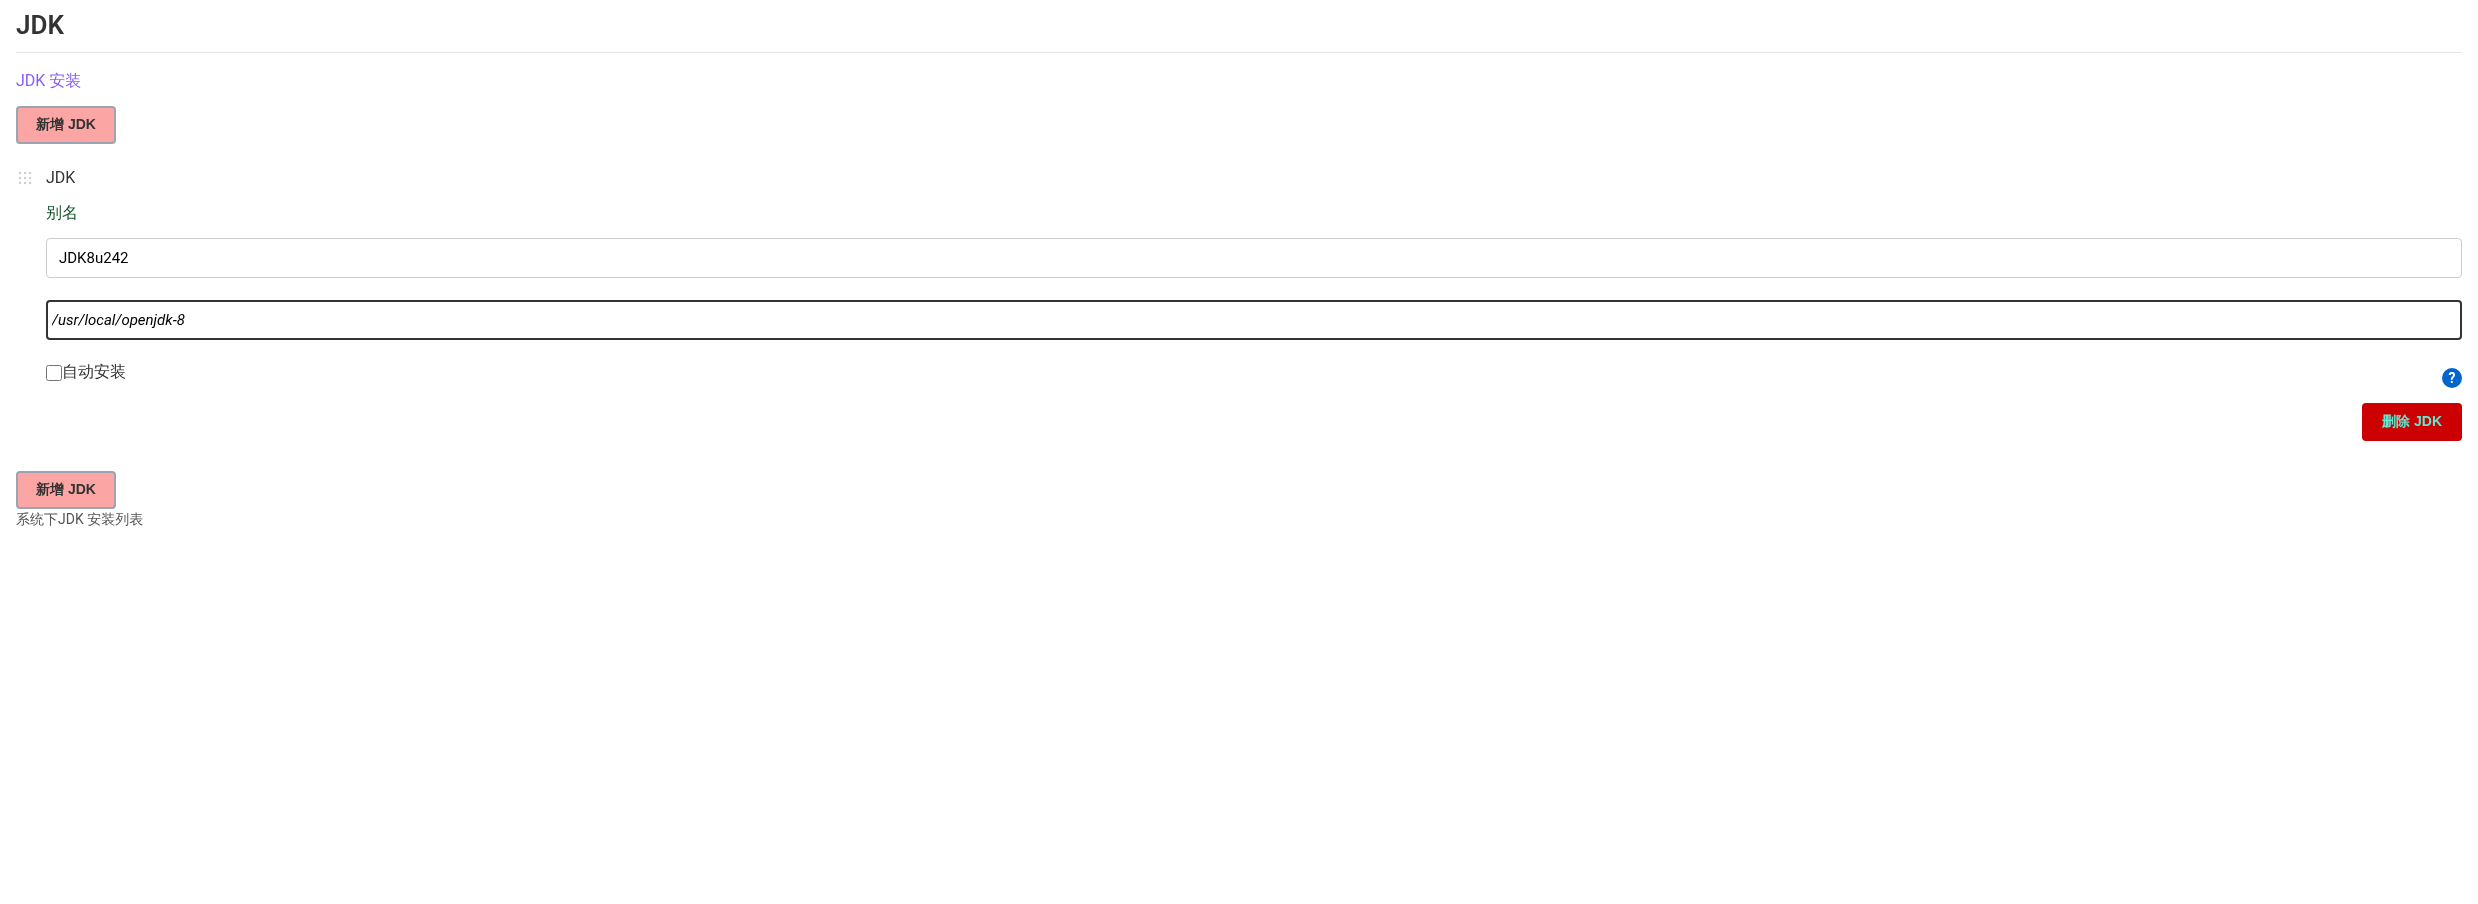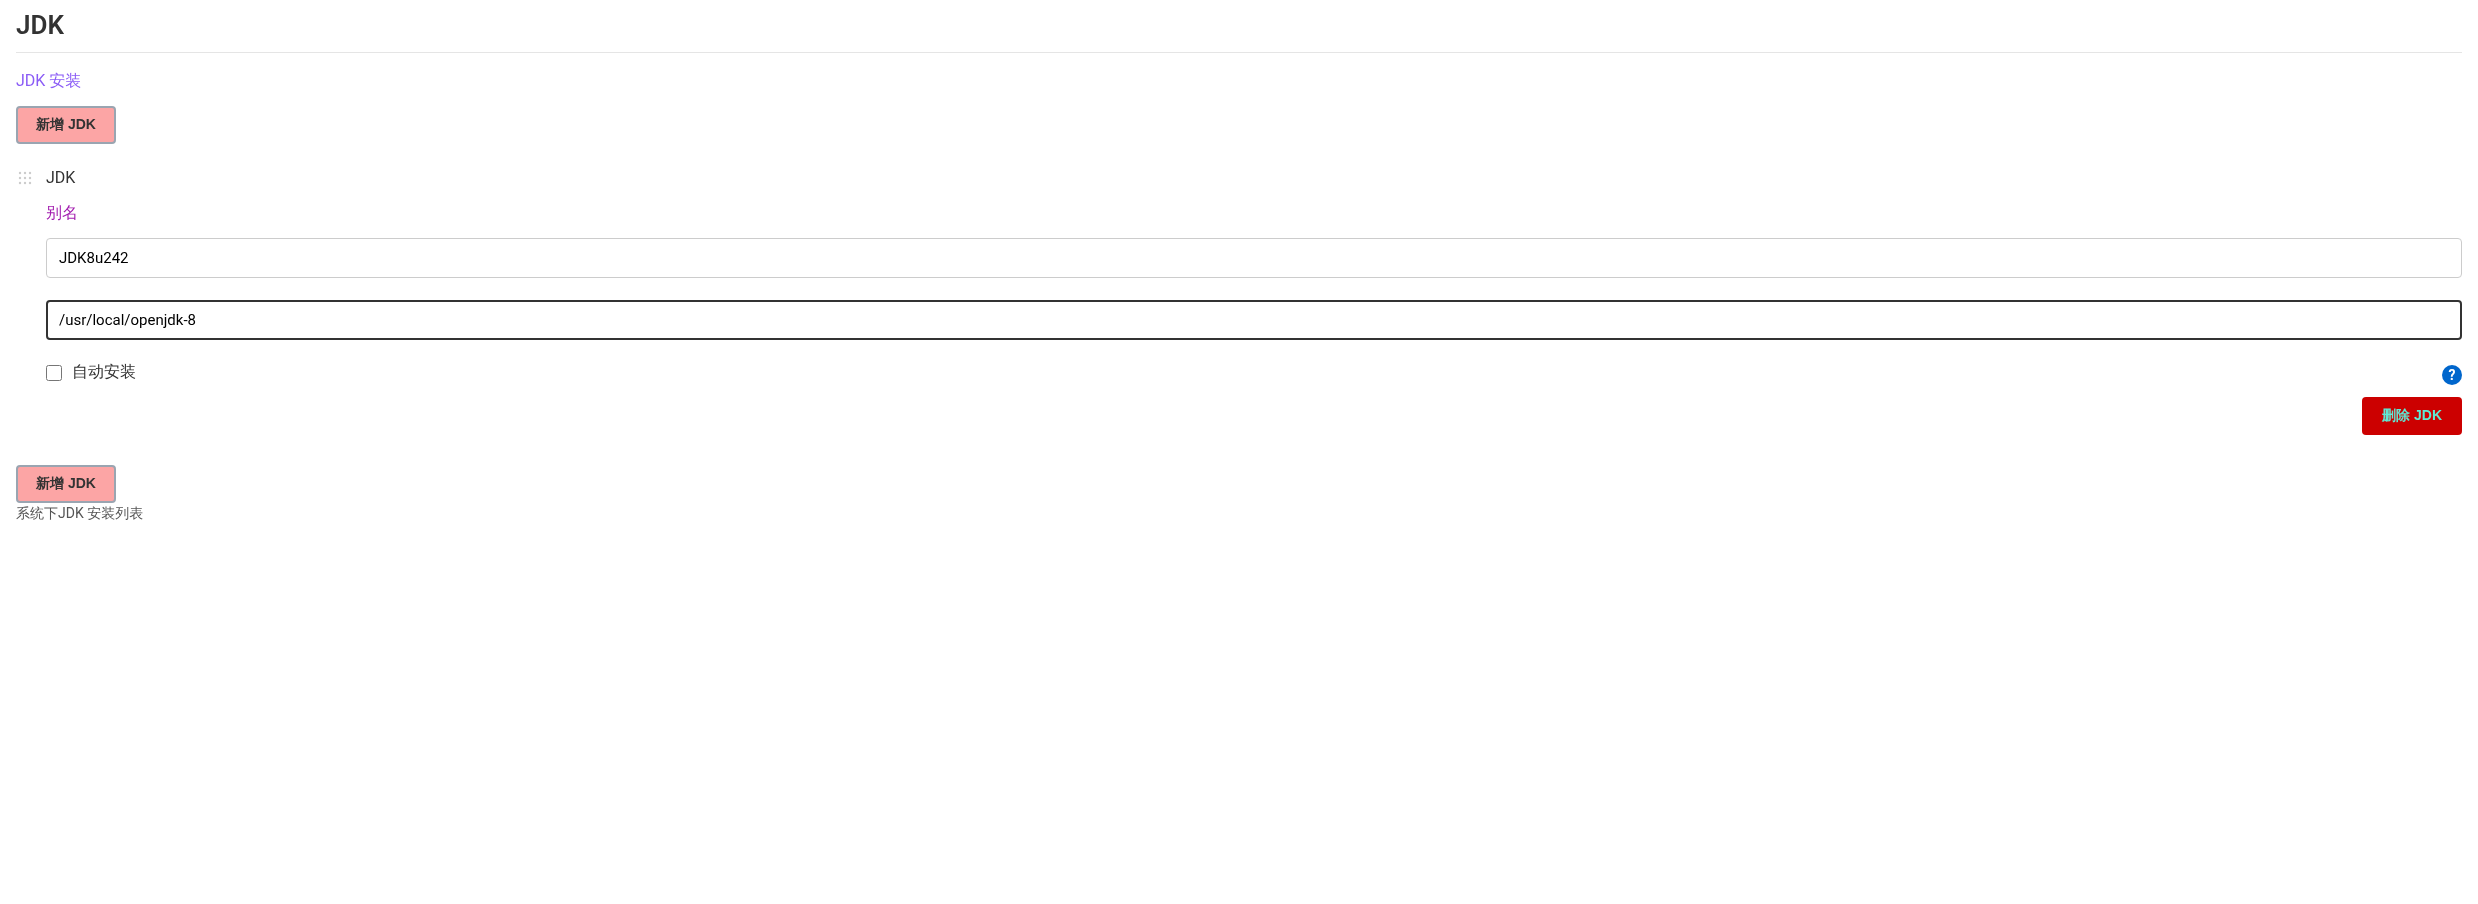--- a/index.html
+++ b/index.html
@@ -76,42 +76,42 @@
       font-size: 16px;
       color: #333;
     }
     .form-group {
       margin-left: 30px;
       margin-bottom: 22px;
     }
     .form-label {
       display: block;
       font-size: 16px;
-      color: #a21caf;
+      color: #14532d;
       margin-bottom: 14px;
     }
     .form-input {
       width: 100%;
       padding: 10px 12px;
       font-size: 15px;
       border: 1px solid #ccc;
       border-radius: 4px;
       outline: none;
       font-family: inherit;
     }
     .form-input.focused {
       border: 2px solid #333;
-      padding: 9px 11px;
+      padding: 9px 4px;
+      font-style: italic;
     }
     .checkbox-row {
       margin-left: 30px;
       display: flex;
       align-items: center;
-      gap: 10px;
-      margin-bottom: 4px;
+      margin-bottom: 10px;
     }
     .checkbox-row input[type="checkbox"] {
       width: 16px;
       height: 16px;
       cursor: pointer;
     }
     .checkbox-label {
       font-size: 16px;
       color: #333;
     }

